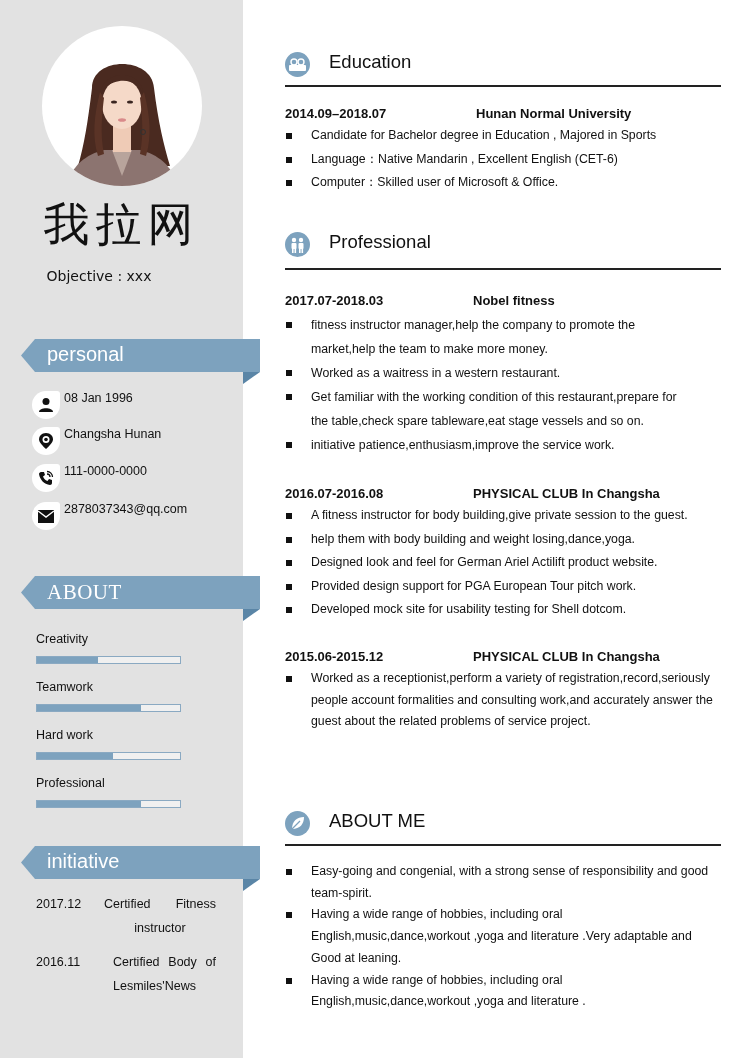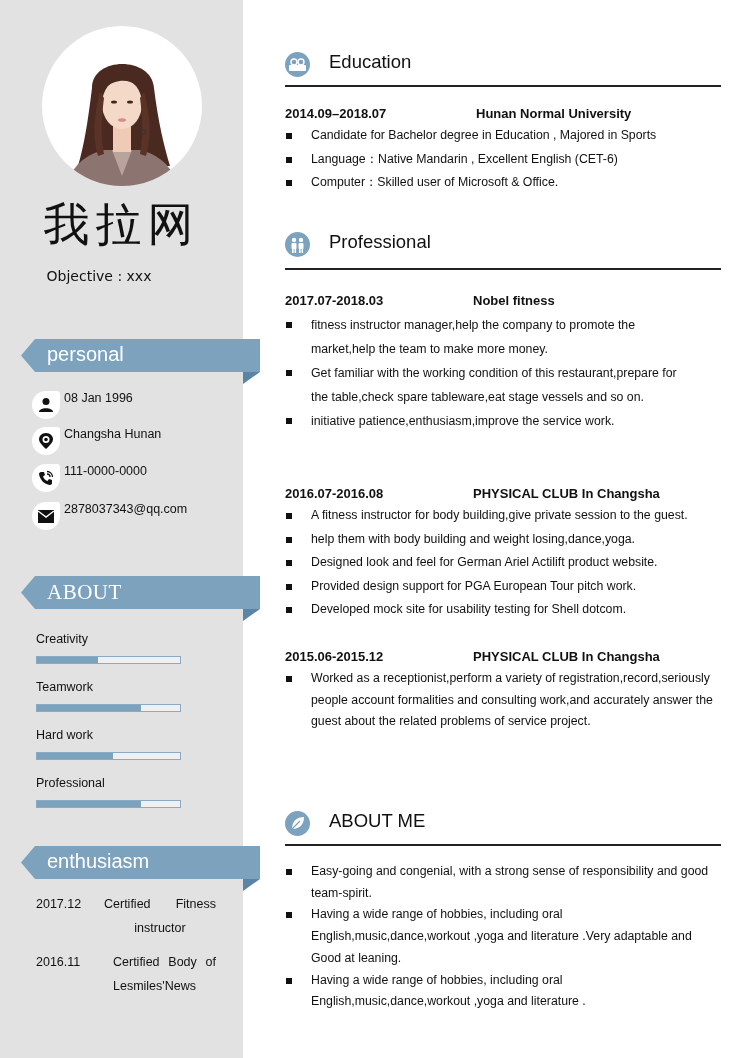--- a/index.html
+++ b/index.html
@@ -205,21 +205,21 @@
     <div class="bar">
         <div class="fill" style="width:73%;"></div>
       </div>
   </div>
 
   <div class="ribbon" style="top:846px;">
     <svg width="239" height="46" viewBox="0 0 239 46">
       <polygon points="14,0 239,0 239,33 14,33 0,16.5" fill="#7da2be"></polygon>
       <polygon points="222,33 239,33 222,45" fill="#5a85a6"></polygon>
     </svg>
-    <span class="label">enthusiasm</span>
+    <span class="label">initiative</span>
   </div>
 
   <div class="interest" style="top:892px; width:180px; height:48px;">
     <span class="date">2017.12</span>
     <div class="desc">
       <div class="line1">
           <span>Certified</span>
           <span>Fitness</span>
         </div>
       <div class="line2">instructor</div>
@@ -275,20 +275,21 @@
   <span class="title">Professional</span>
   <div class="rule" style="top:36px;"></div>
 </div>
 
 <div class="entry-head" style="top:293px;">
   <span>2017.07-2018.03</span>
   <span class="org">Nobel fitness</span>
 </div>
 <div class="bullets lh24" style="top:313px; width:400px;">
   <div class="b" style="width:395px;">fitness instructor manager,help the company to promote the market,help the team to make more money.</div>
+  <div class="b">Worked as a waitress in a western restaurant.</div>
   <div class="b">Get familiar with the working condition of this restaurant,prepare for the table,check spare tableware,eat stage vessels and so on.</div>
   <div class="b">initiative patience,enthusiasm,improve the service work.</div>
 </div>
 
 <div class="entry-head" style="top:486px;">
   <span>2016.07-2016.08</span>
   <span class="org">PHYSICAL CLUB In Changsha</span>
 </div>
 <div class="bullets lh23" style="top:504px; width:440px;">
   <div class="b">A fitness instructor for body building,give private session to the guest.</div>

